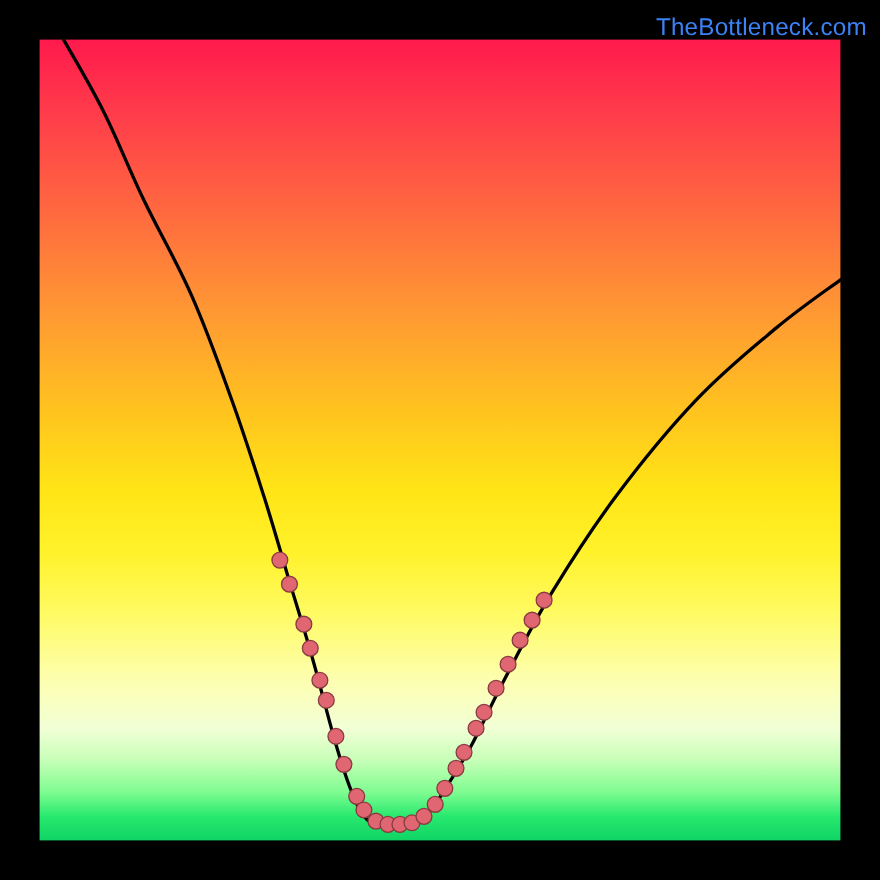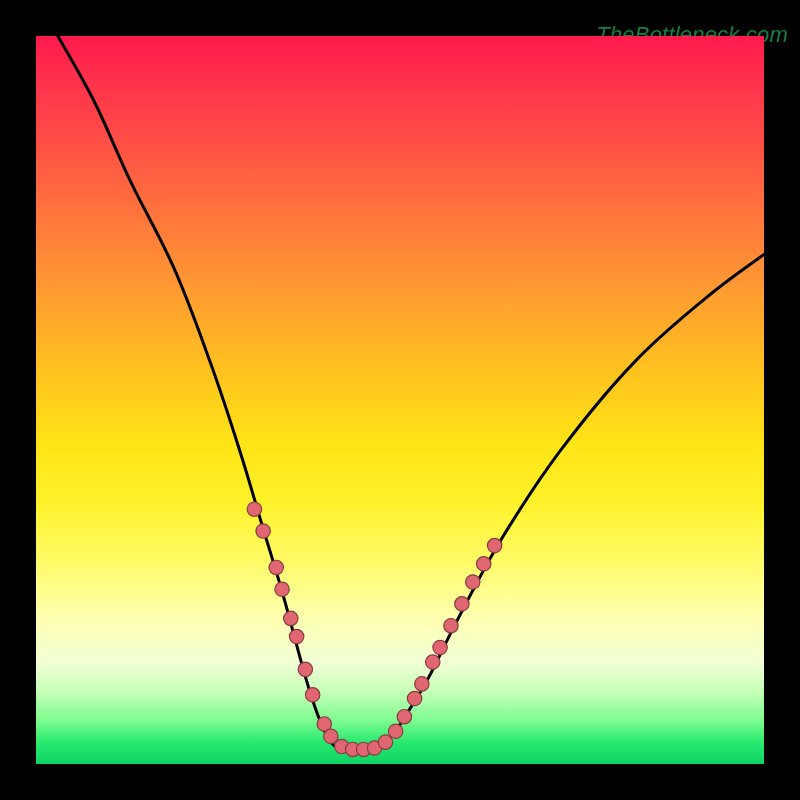--- a/index.html
+++ b/index.html
@@ -46,27 +46,26 @@
       #fdffb0 80%,
       #f2ffd6 86%,
       #c7ffb8 90%,
       #7efc90 94%,
       #28e96e 97%,
       #0fd465 100%
     );
   }
   .watermark {
     position: absolute;
-    top: 22px;
+    top: 12px;
     right: 12px;
-    color: #15803d;
+    color: #3b82f6;
     font-size: 22px;
     letter-spacing: 0.2px;
     user-select: none;
-    font-style: italic;
   }
   svg.curve {
     position: absolute;
     left: 0;
     top: 0;
     width: 100%;
     height: 100%;
     overflow: visible;
   }
   .dot {

